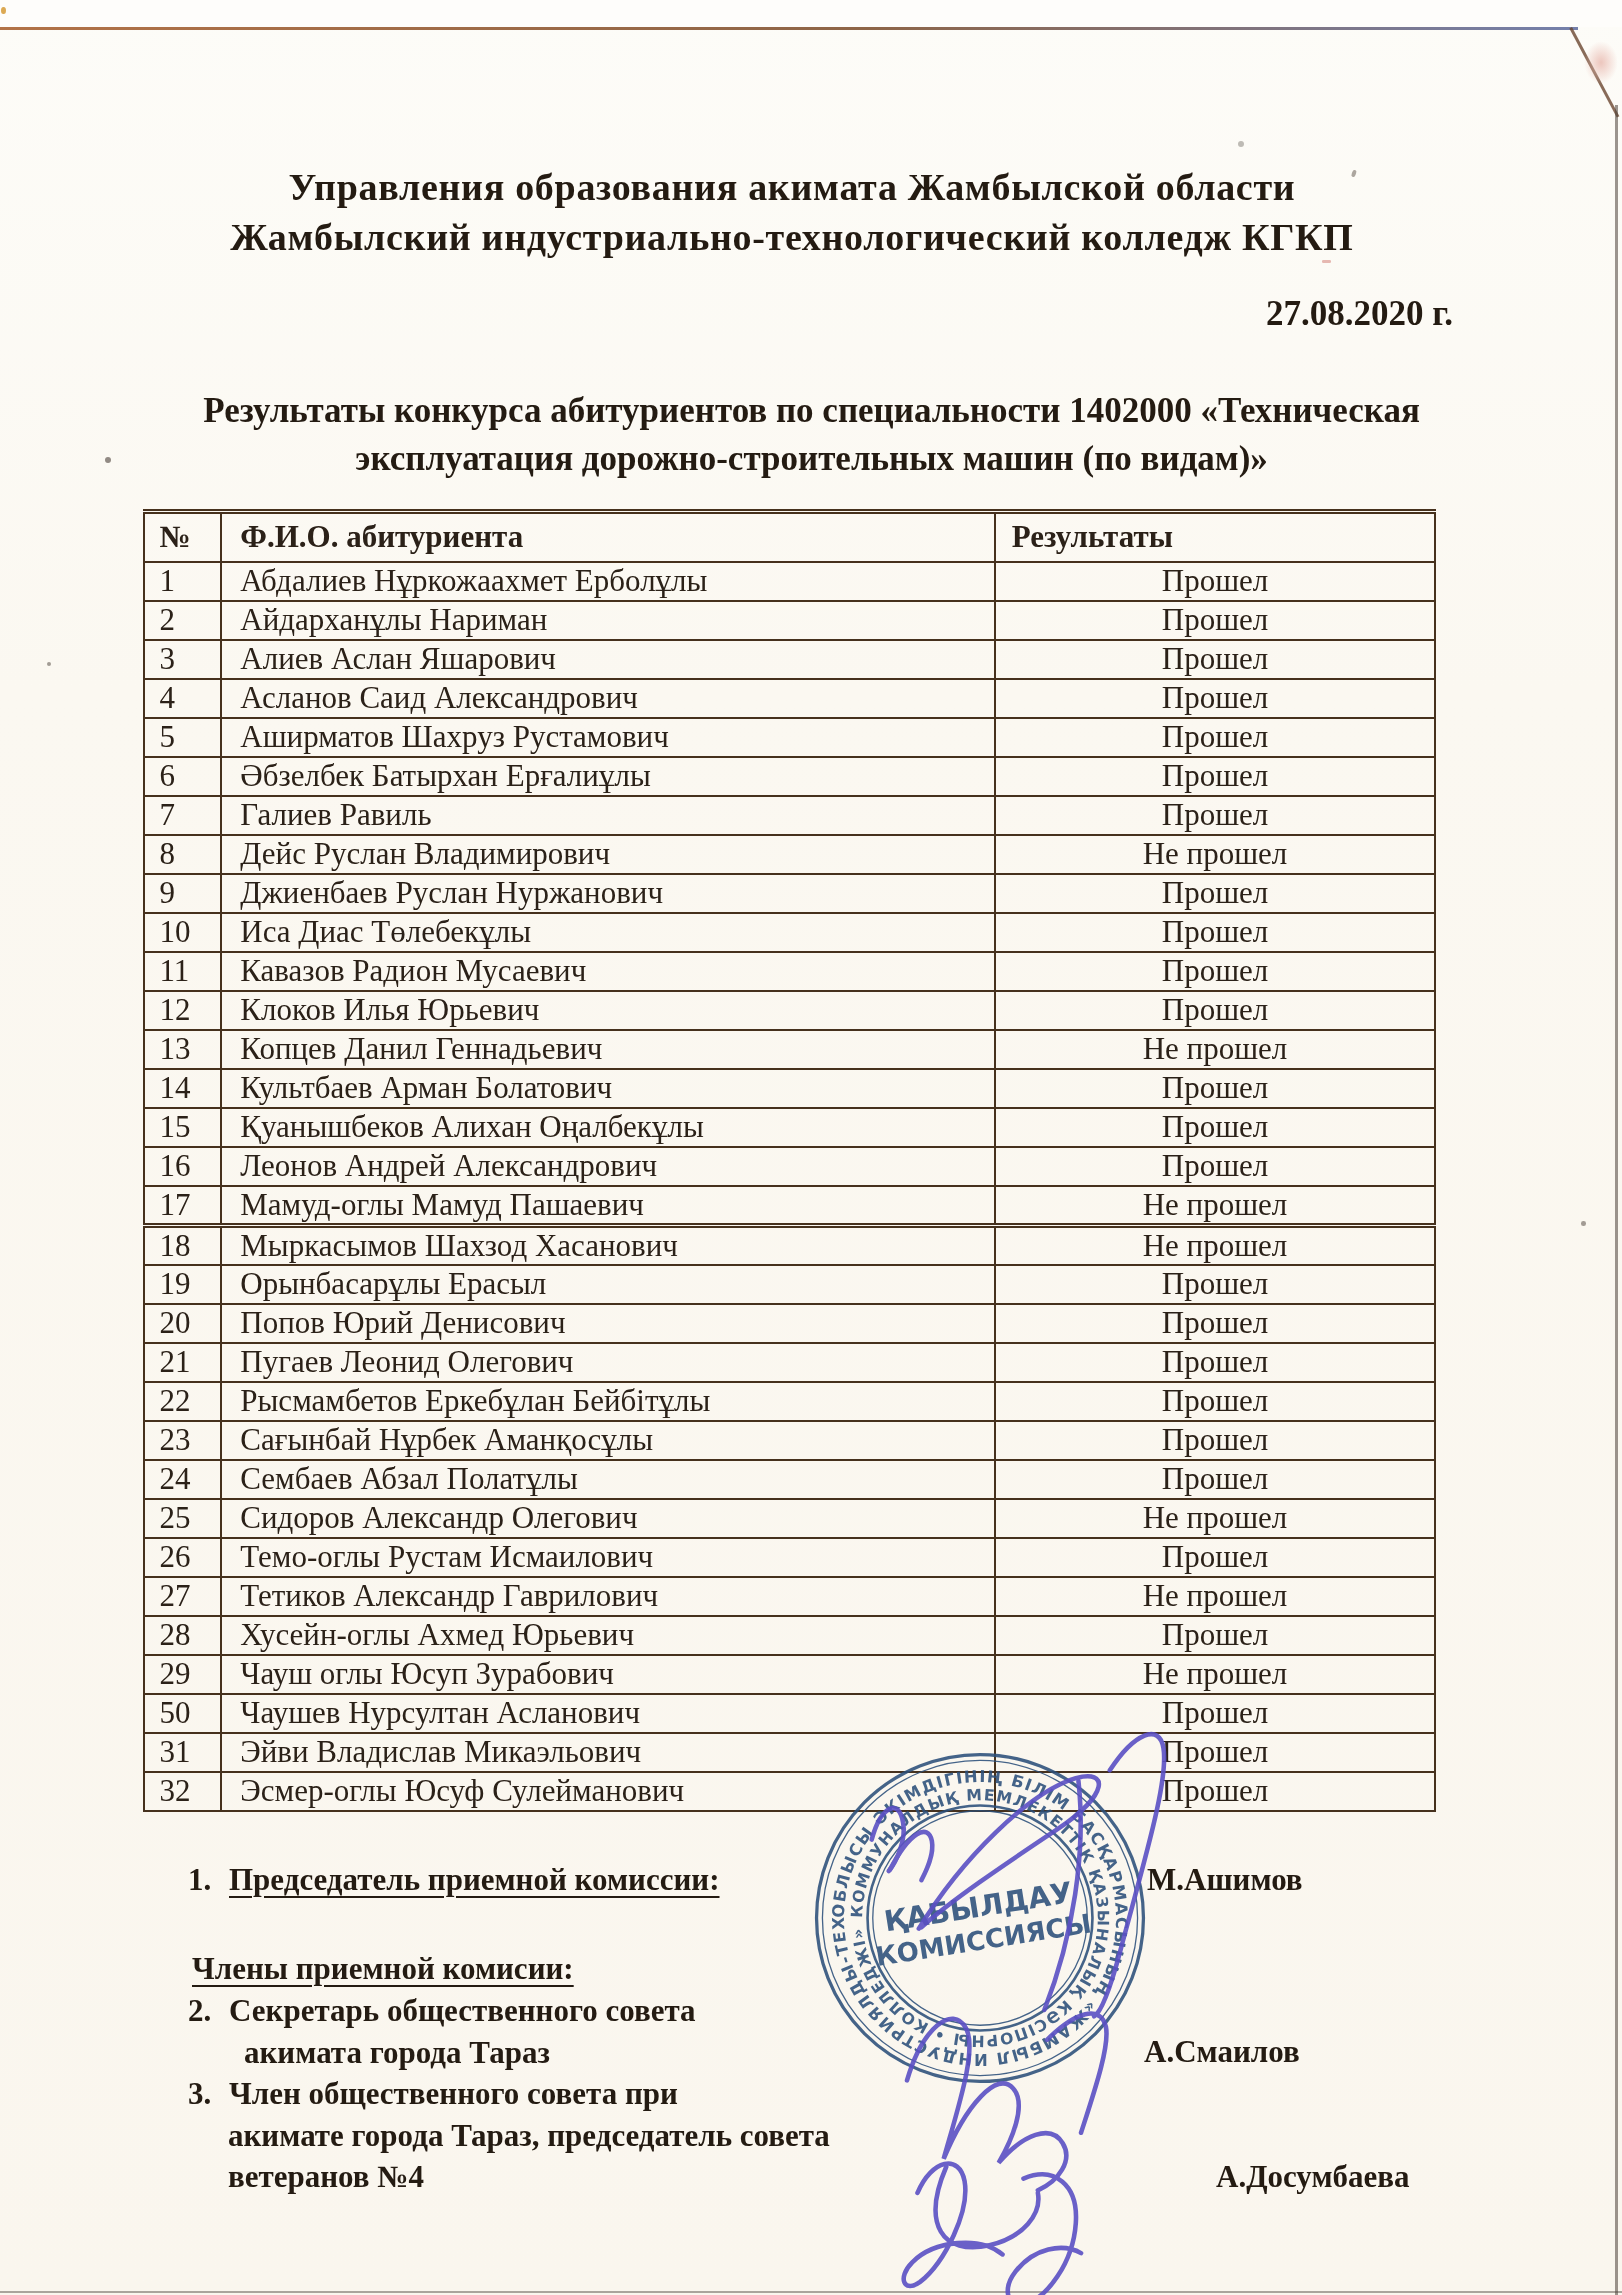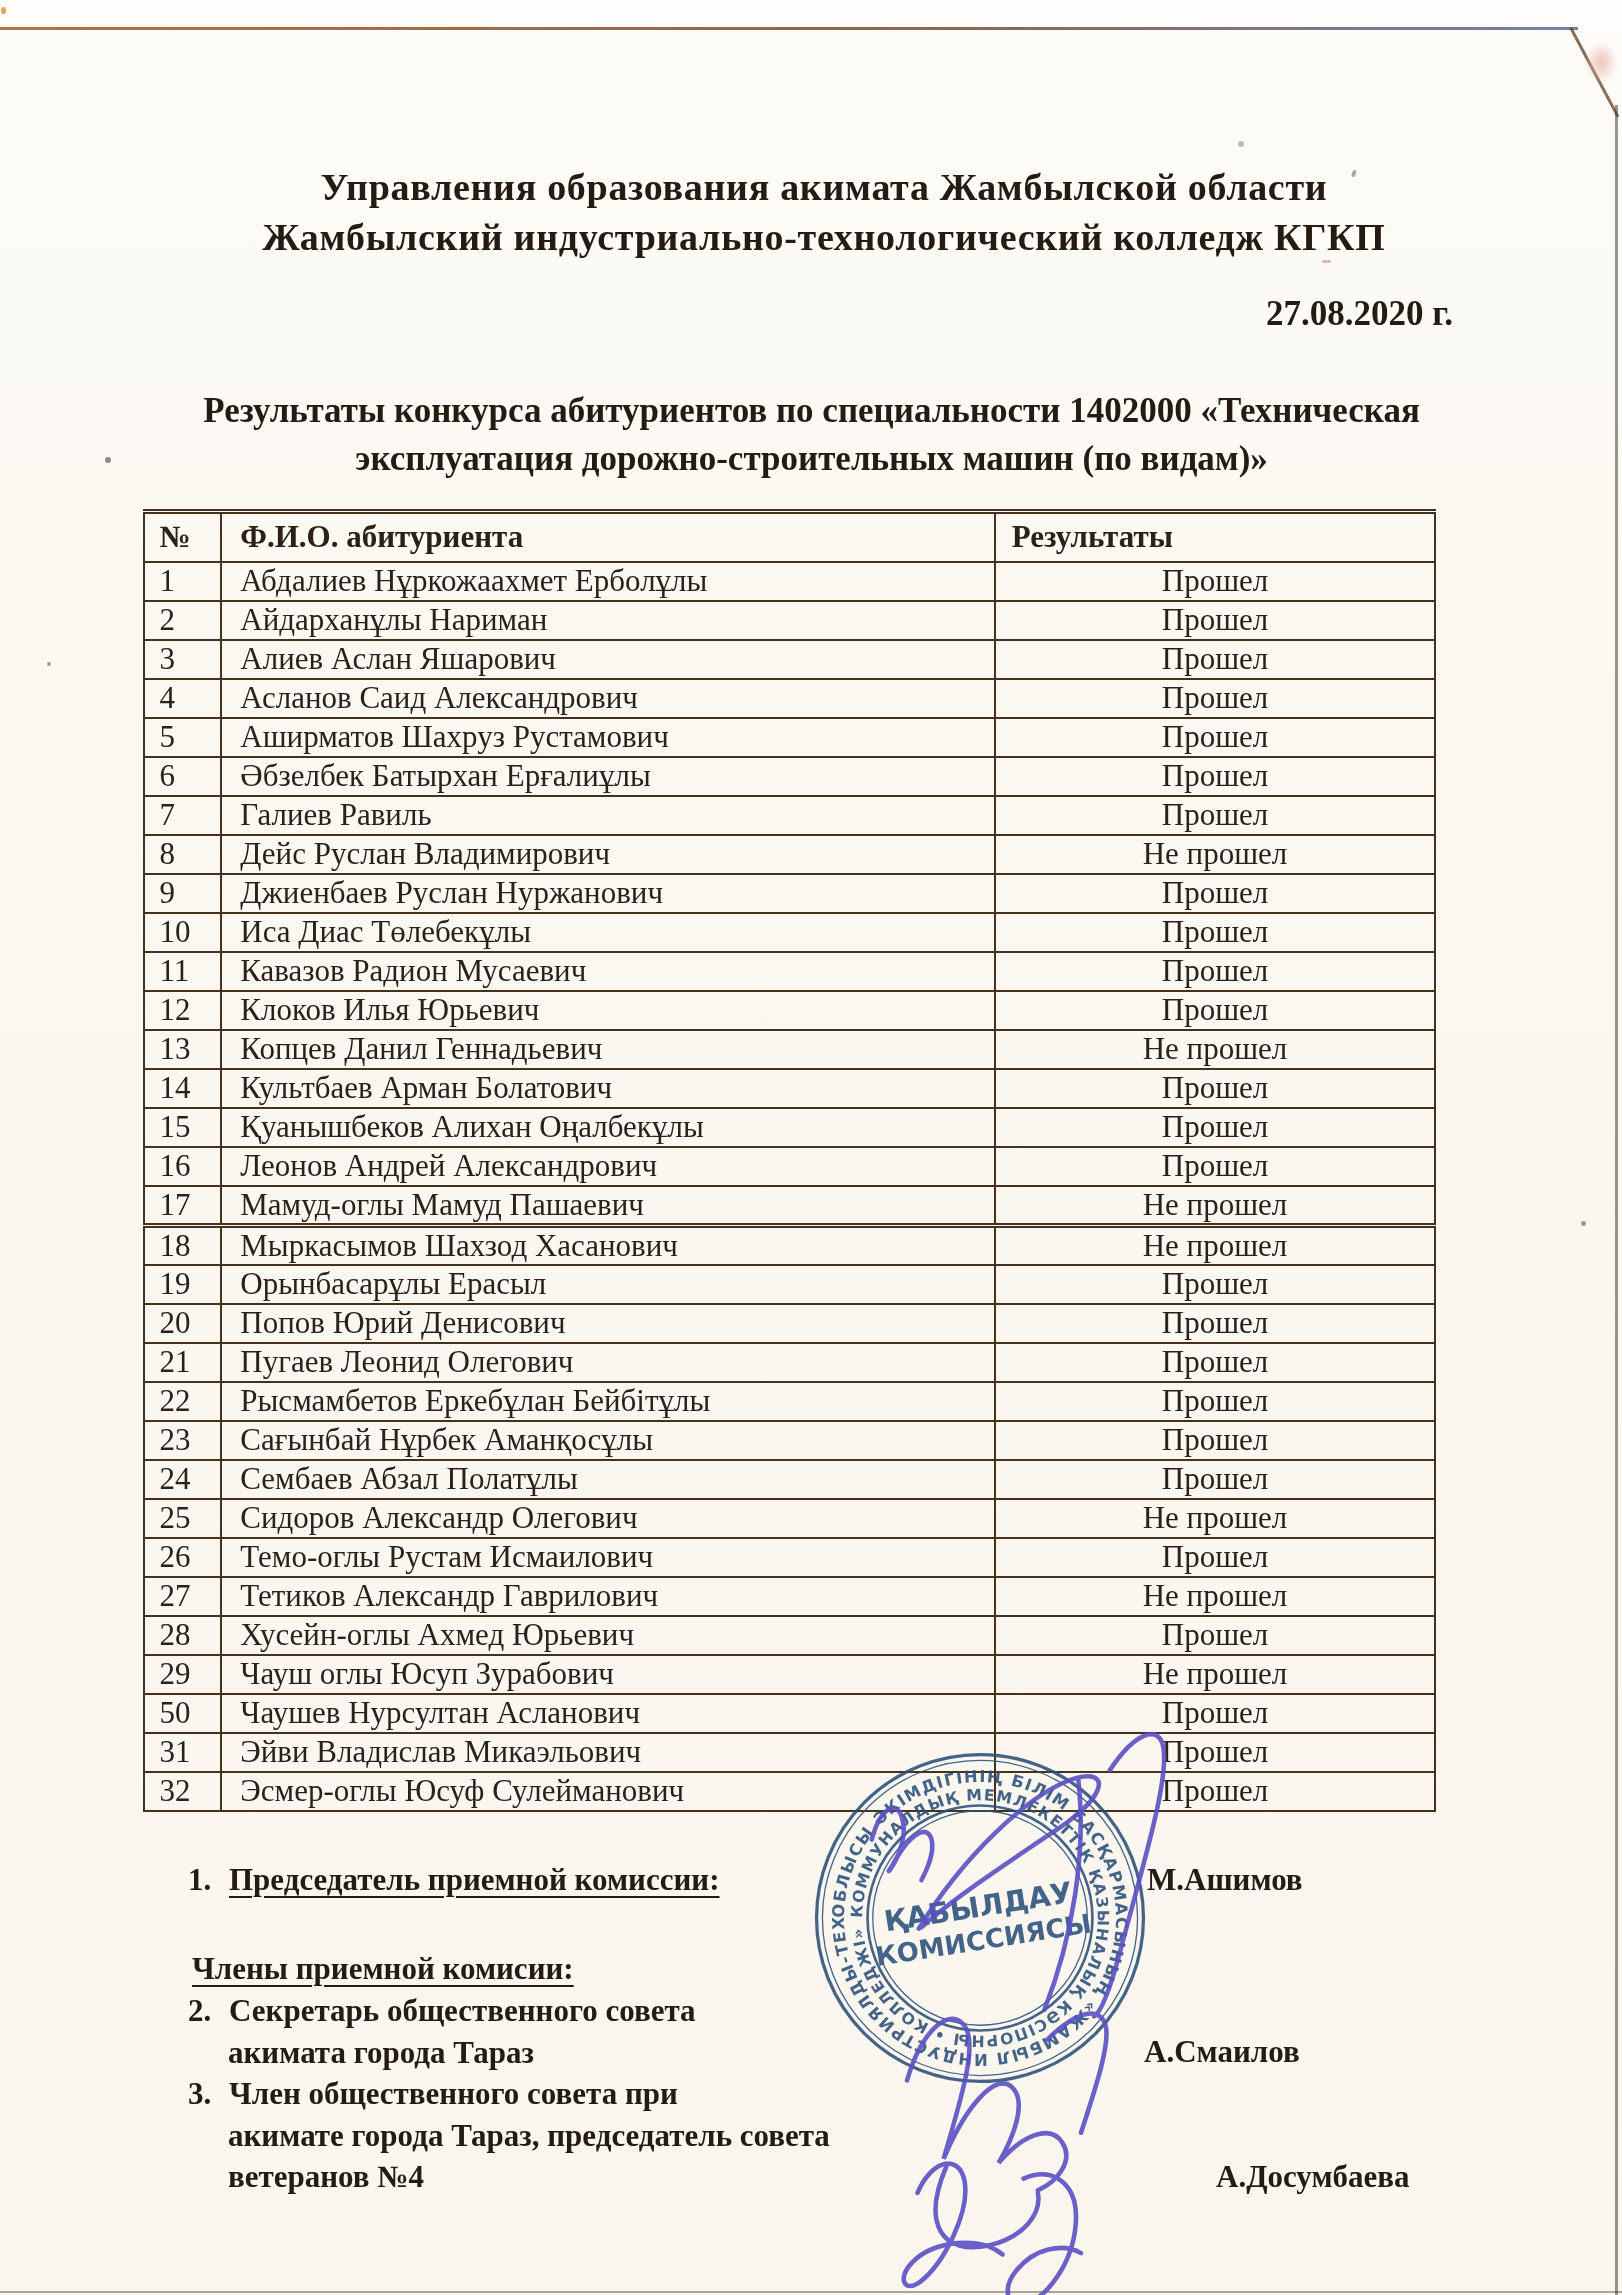--- a/index.html
+++ b/index.html
@@ -23,21 +23,21 @@
   .speck { position:absolute; border-radius:50%; background:#5a5048; opacity:.55; }
   .sp1 { top:141px; left:1238px; width:5.9px; height:5.9px; background:#8a8680; }
   .sp2 { top:170px; left:1352px; width:3.9px; height:6.5px; background:#6a6058; transform:rotate(20deg); border-radius:40%; }
   .sp3 { top:457px; left:105px; width:5.9px; height:5.9px; background:#3a3028; }
   .sp4 { top:662px; left:47px; width:3.9px; height:3.9px; }
   .sp5 { top:1221px; left:1581px; width:4.6px; height:4.6px; }
   .sp6 { top:260px; left:1322px; width:9.2px; height:2.6px; background:#e0a8a0; opacity:.8; border-radius:1.3px; }
   .sp7 { top:6.5px; left:1.3px; width:5.2px; height:7.9px; background:#d8a040; opacity:.9; }
   
   .org-header { position:absolute; top:162px; left:0; width:1584px; text-align:center;
-    font-weight:bold; font-size:38px; line-height:50px; letter-spacing:0.7px; color:#241b12;padding-left:32px; }
+    font-weight:bold; font-size:38px; line-height:50px; letter-spacing:0.7px; color:#241b12; }
   .date-line { position:absolute; top:294px; left:1266px; width:222px;
     font-weight:bold; font-size:35px; color:#241b12; }
   .doc-title { position:absolute; top:387px; left:19.6px; width:1584px; text-align:center;
     font-weight:bold; font-size:35px; line-height:48px; color:#241b12; }
   
   table.results { position:absolute; top:509px; left:143px; width:1292px;
     border-collapse:collapse; table-layout:fixed; font-size:31px; color:#2b2118; }
   table.results { border:2px solid #46311d; border-top:5.9px double #46311d; }
   table.results th, table.results td { border:2px solid #46311d; padding:0; vertical-align:middle; overflow:hidden; white-space:nowrap; }
   table.results thead tr { height:50px; }
@@ -49,21 +49,21 @@
   .c-res-h{ padding-left:15.7px !important; text-align:left; }
   .c-res  { text-align:center; }
   
   .sig { position:absolute; font-weight:bold; font-size:31px; color:#241b12; white-space:nowrap; }
   .u { text-decoration:underline; text-decoration-thickness:2.3px; text-underline-offset:5.9px; }
   .num { display:inline-block; width:41px; }
   .p1  { top:1862px; left:188px; }
   .n1  { top:1862px; left:1147px; }
   .mh  { top:1951px; left:192px; }
   .p2a { top:1993px; left:188px; }
-  .p2b { top:2035px; left:228px; }
+  .p2b { top:2035px; left:244px; }
   .n2  { top:2034px; left:1144px; }
   .p3a { top:2076px; left:188px; }
   .p3b { top:2118px; left:228px; }
   .p3c { top:2159px; left:228px; }
   .n3  { top:2159px; left:1216px;text-align:center; }
   
   .stamp { position:absolute; top:1748px; left:810px; width:340px; height:340px; opacity:.88; }
   .autographs { position:absolute; top:0; left:0; width:1623px; height:2295px; pointer-events:none; }
 </style>
 </head>

